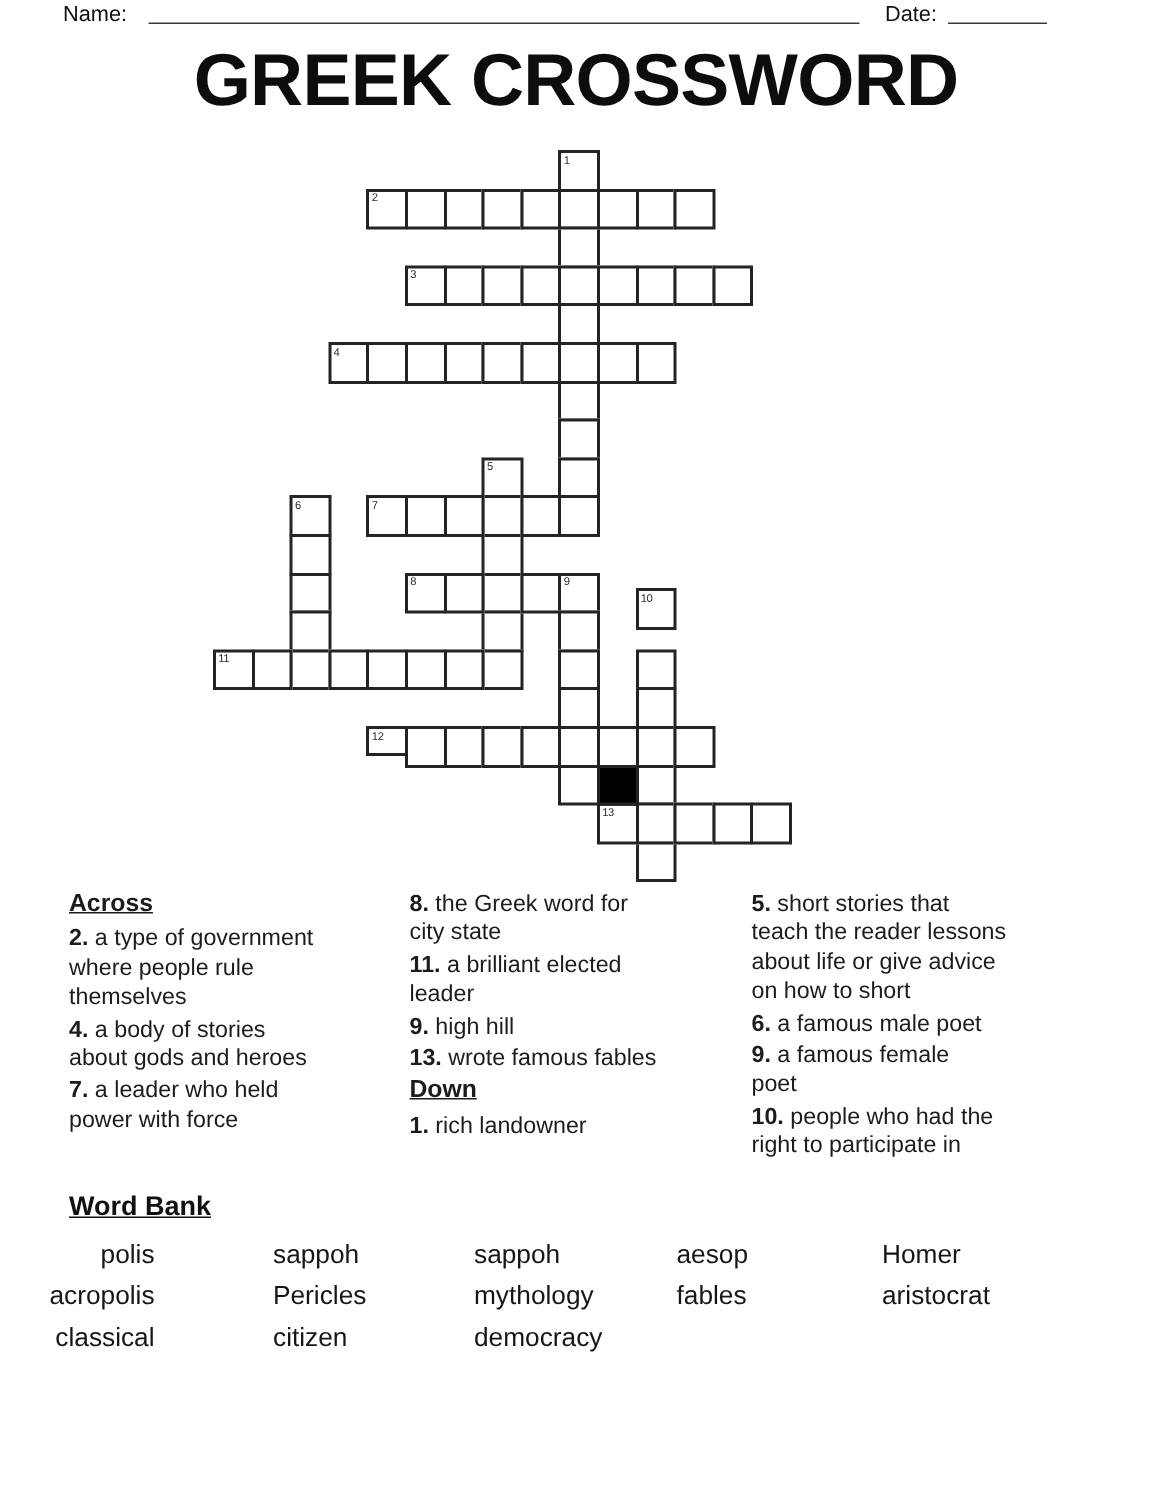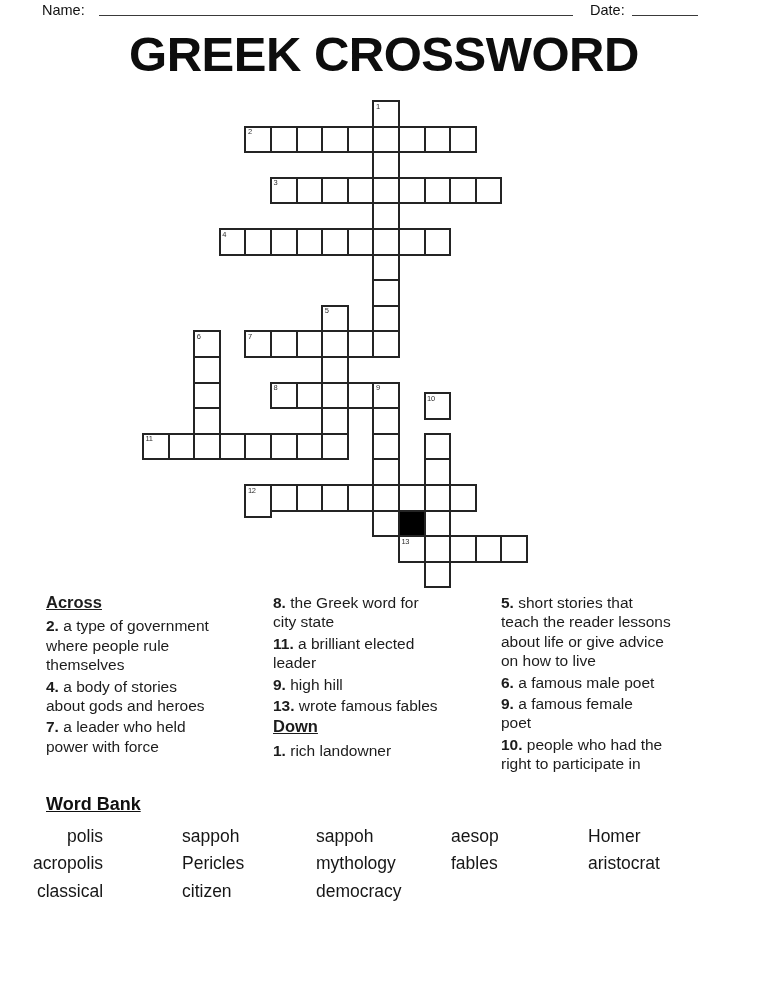--- a/index.html
+++ b/index.html
@@ -203,21 +203,21 @@
       <div class="cell" style="left: 423.6px; top: 535.2px; height: 27.6px; width: 27.6px;"></div>
       <div class="cell" style="left: 423.6px; top: 560.8px; height: 27.6px; width: 27.6px;"></div>
       <div class="cell" style="left: 142px; top: 432.8px; height: 27.6px; width: 27.6px;">
         <span class="cellnum">11</span>
       </div>
       <div class="cell" style="left: 167.6px; top: 432.8px; height: 27.6px; width: 27.6px;"></div>
       <div class="cell" style="left: 218.8px; top: 432.8px; height: 27.6px; width: 27.6px;"></div>
       <div class="cell" style="left: 244.4px; top: 432.8px; height: 27.6px; width: 27.6px;"></div>
       <div class="cell" style="left: 270px; top: 432.8px; height: 27.6px; width: 27.6px;"></div>
       <div class="cell" style="left: 295.6px; top: 432.8px; height: 27.6px; width: 27.6px;"></div>
-      <div class="cell" style="left: 244.4px; top: 484px; height: 34px; width: 27.6px;">
+      <div class="cell" style="left: 244.4px; top: 484px; height: 20px; width: 27.6px;">
         <span class="cellnum">12</span>
       </div>
       <div class="cell" style="left: 270px; top: 484px; height: 27.6px; width: 27.6px;"></div>
       <div class="cell" style="left: 295.6px; top: 484px; height: 27.6px; width: 27.6px;"></div>
       <div class="cell" style="left: 321.2px; top: 484px; height: 27.6px; width: 27.6px;"></div>
       <div class="cell" style="left: 346.8px; top: 484px; height: 27.6px; width: 27.6px;"></div>
       <div class="cell" style="left: 398px; top: 484px; height: 27.6px; width: 27.6px;"></div>
       <div class="cell" style="left: 449.2px; top: 484px; height: 27.6px; width: 27.6px;"></div>
       <div class="cell" style="left: 398px; top: 535.2px; height: 27.6px; width: 27.6px;">
         <span class="cellnum">13</span>
@@ -262,21 +262,21 @@
       <div class="clue-heading">Down</div>
       <div class="clue">
         <div class="clue-line"><span class="cnum">1.</span> rich landowner</div>
       </div>
     </div>
   <div class="clue-col" id="clue-col-3">
       <div class="clue">
         <div class="clue-line"><span class="cnum">5.</span> short stories that</div>
         <div class="clue-line">teach the reader lessons</div>
         <div class="clue-line">about life or give advice</div>
-        <div class="clue-line">on how to live</div>
+        <div class="clue-line">on how to short</div>
       </div>
       <div class="clue">
         <div class="clue-line"><span class="cnum">6.</span> a famous male poet</div>
       </div>
       <div class="clue">
         <div class="clue-line"><span class="cnum">9.</span> a famous female</div>
         <div class="clue-line">poet</div>
       </div>
       <div class="clue">
         <div class="clue-line"><span class="cnum">10.</span> people who had the</div>

